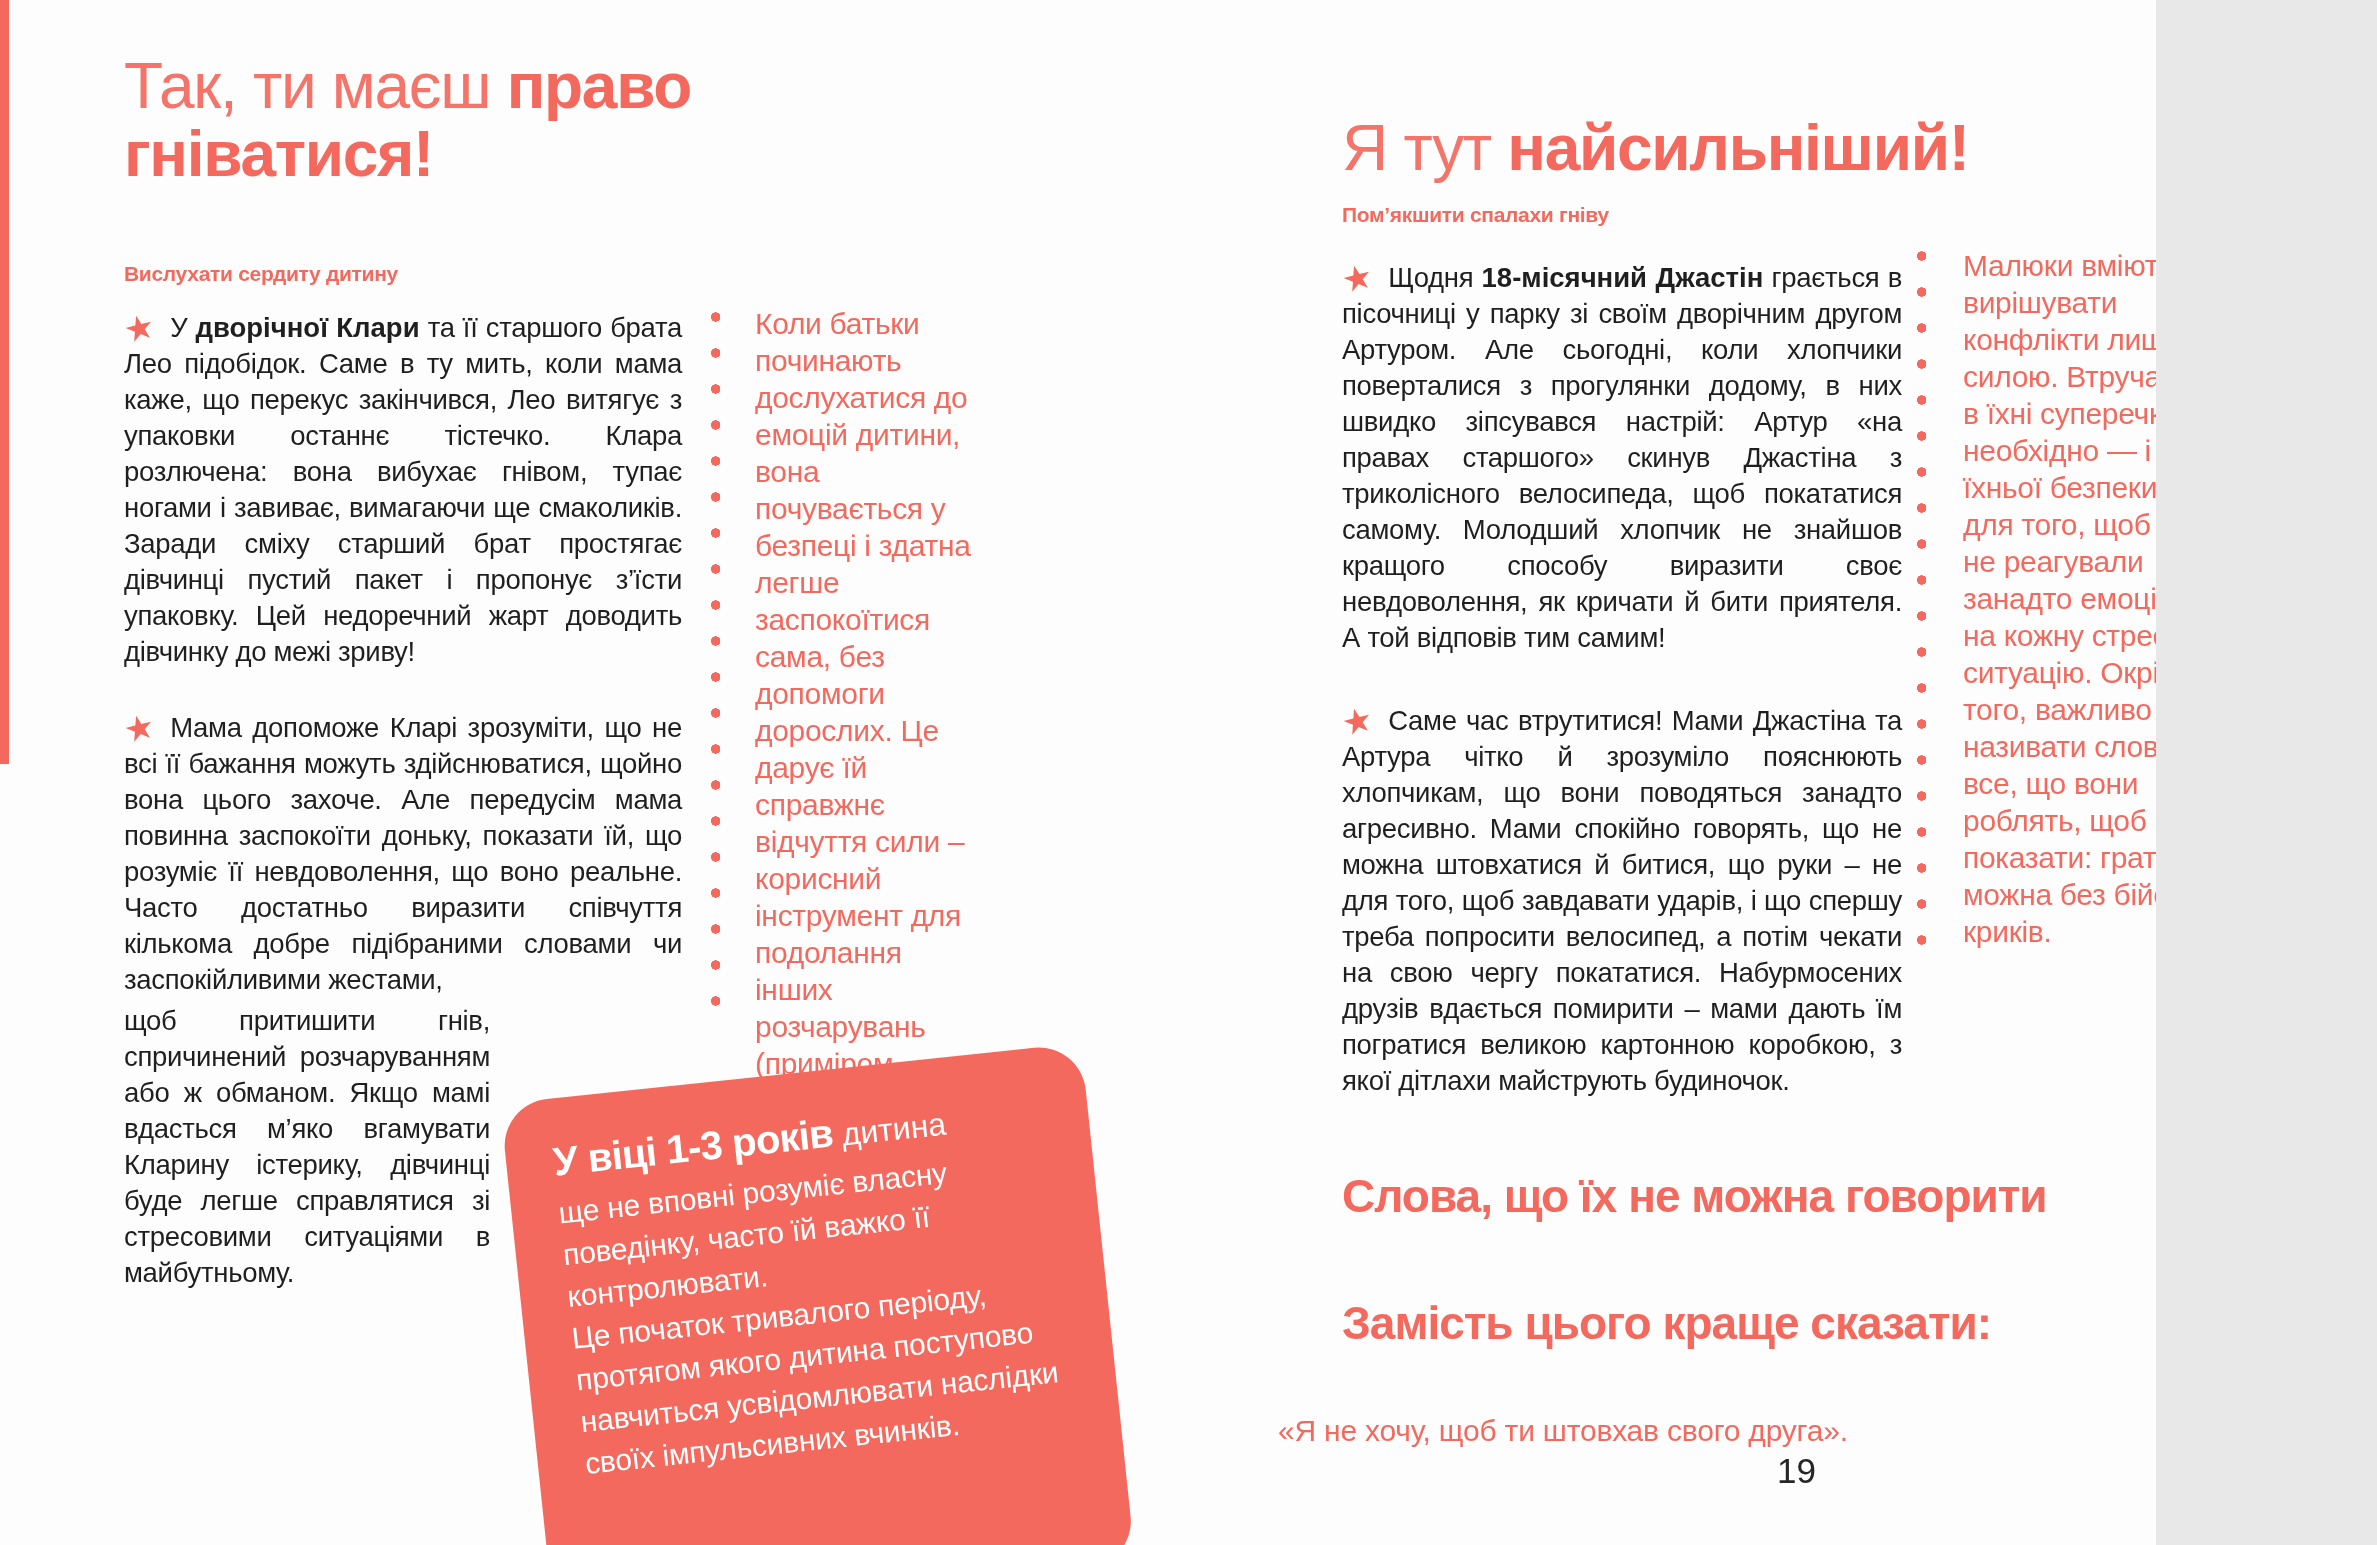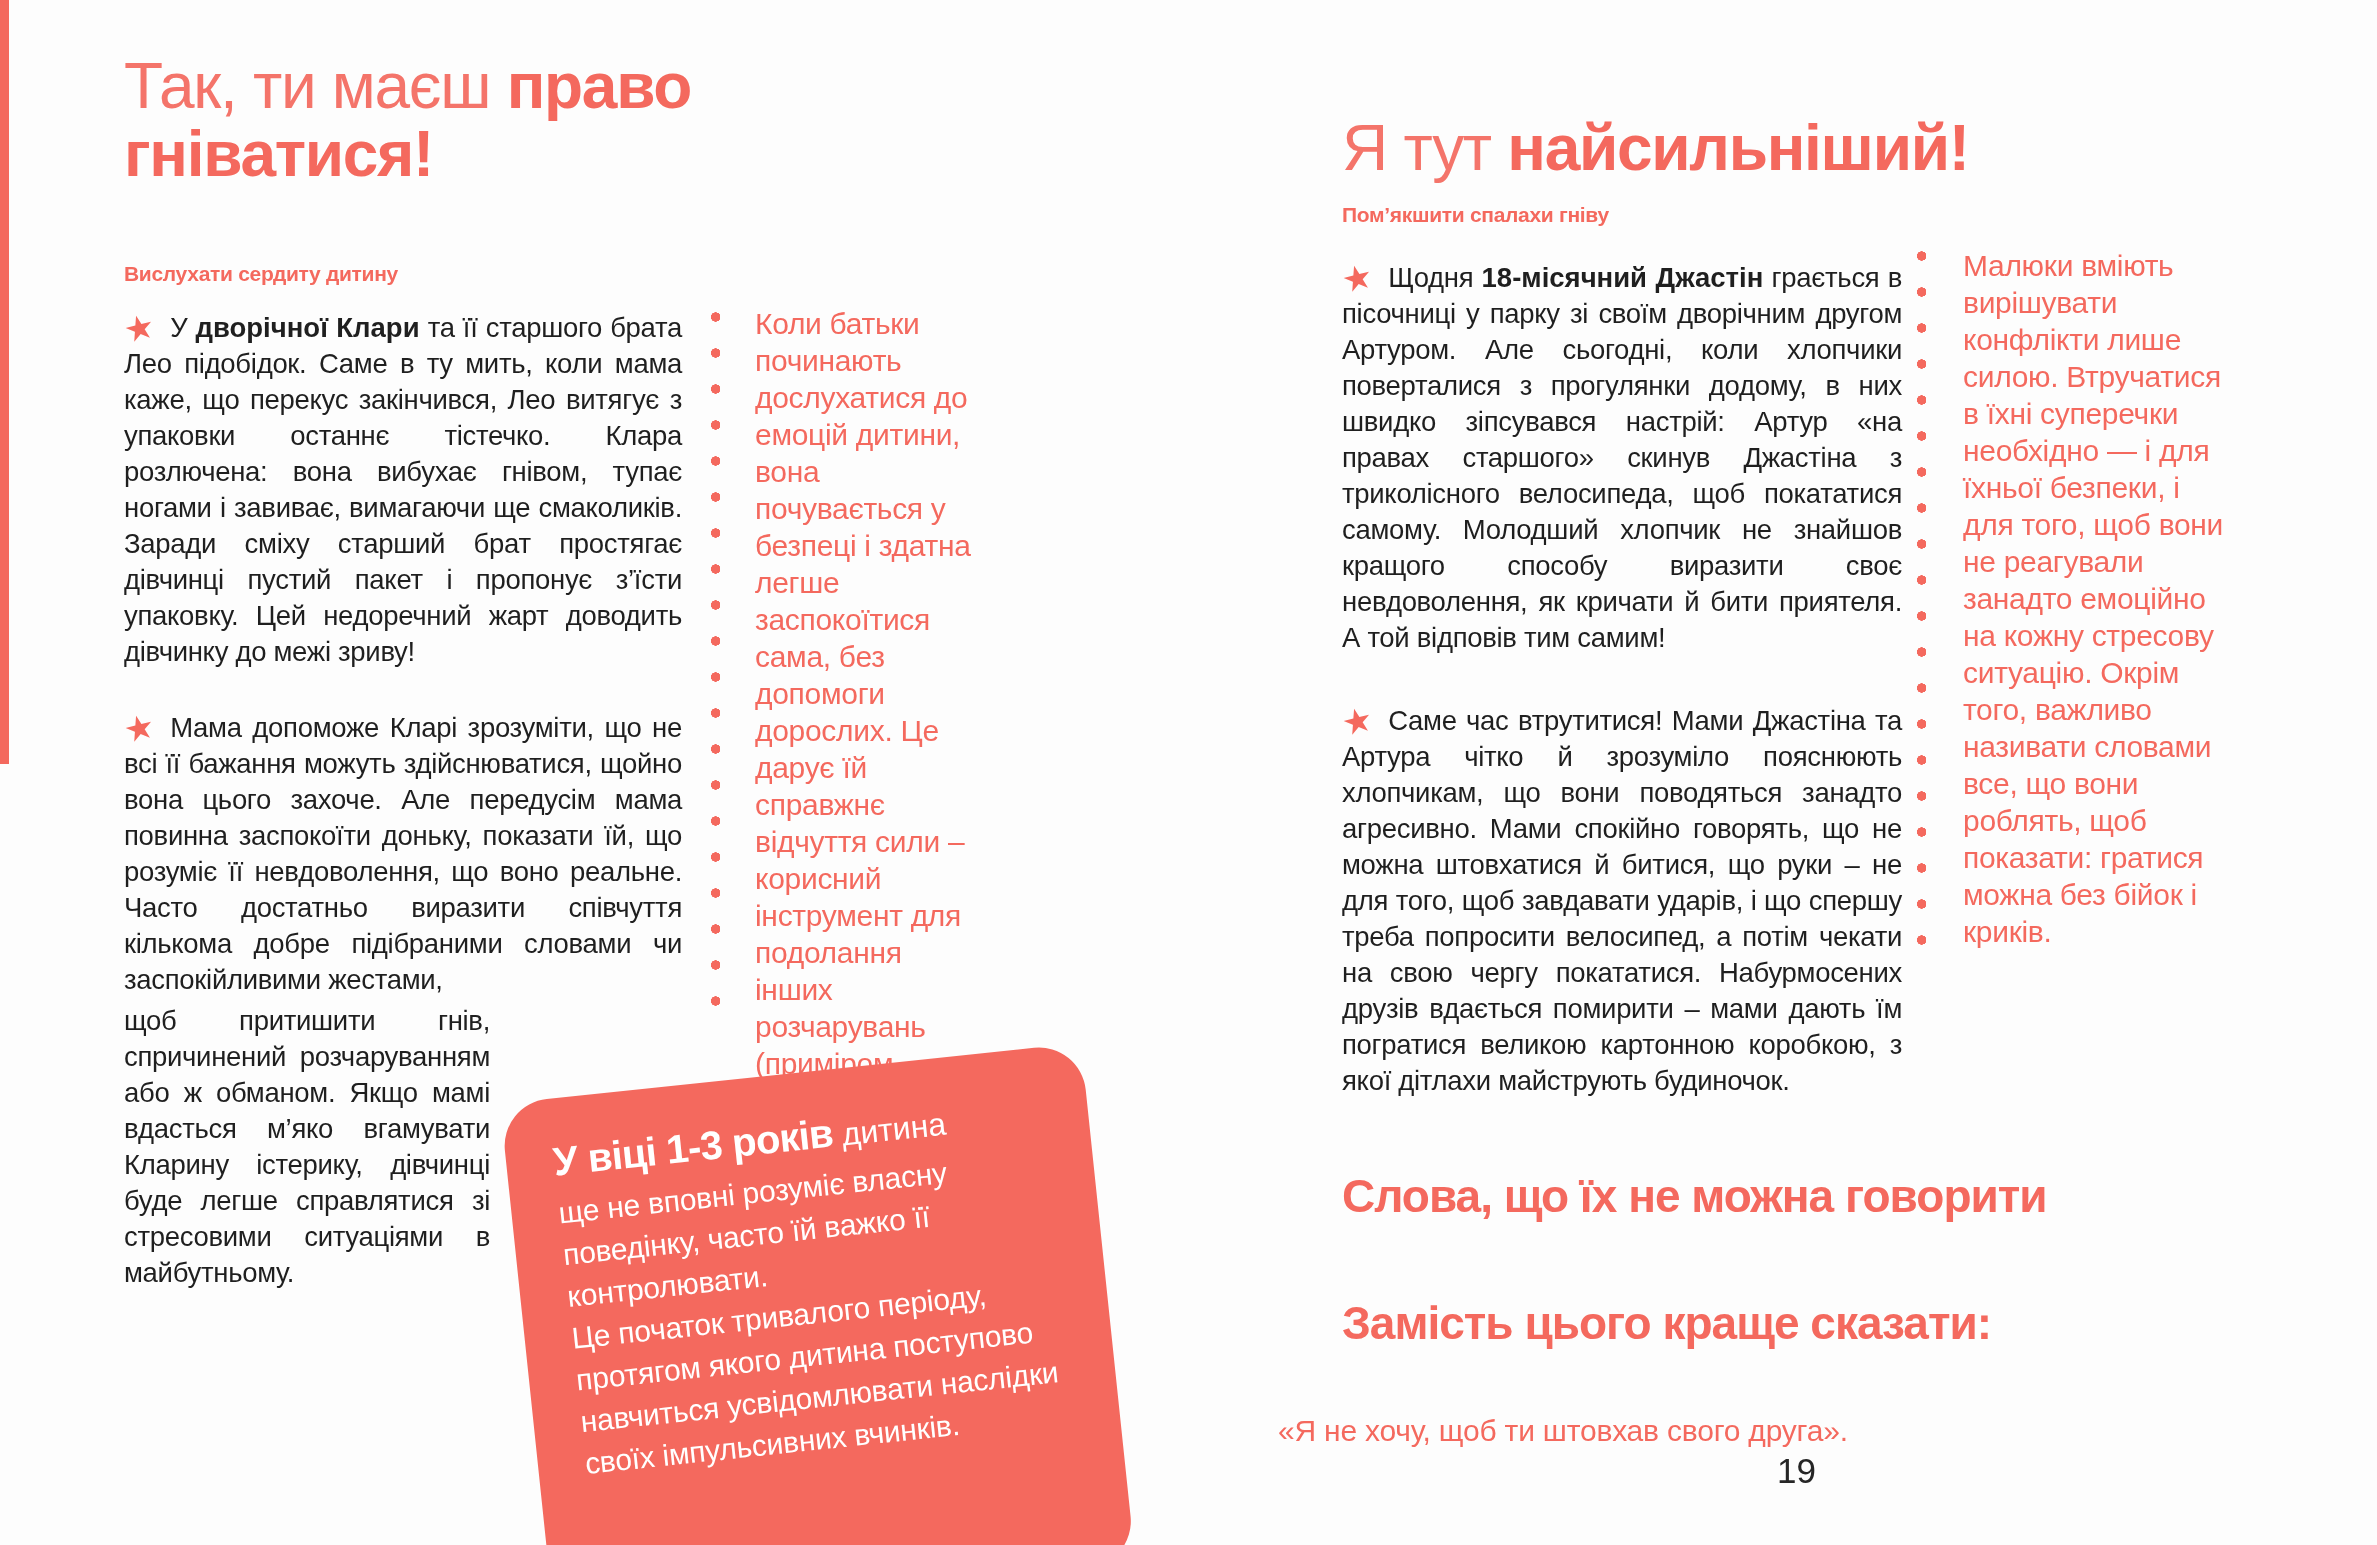--- a/index.html
+++ b/index.html
@@ -2,21 +2,21 @@
 <html style="font-size:10.7px"><head>
 <meta charset="utf-8">
 <style>
   :root{
     --coral:#f4695e;
     --ink:#1f1f1f;
   }
   html,body{margin:0;padding:0;background:#e8e8e8;}
   #page{
     position:relative;
-    width:2377px;height:1545px;
+    width:2156px;height:1545px;
     background:#fdfdfd;
     overflow:hidden;
     font-family:"Liberation Sans",sans-serif;
     color:var(--ink);
   }
   .abs{position:absolute;}
 
   
   .spine{left:0;top:0;width:9.4px;height:764px;background:var(--coral);}
 

